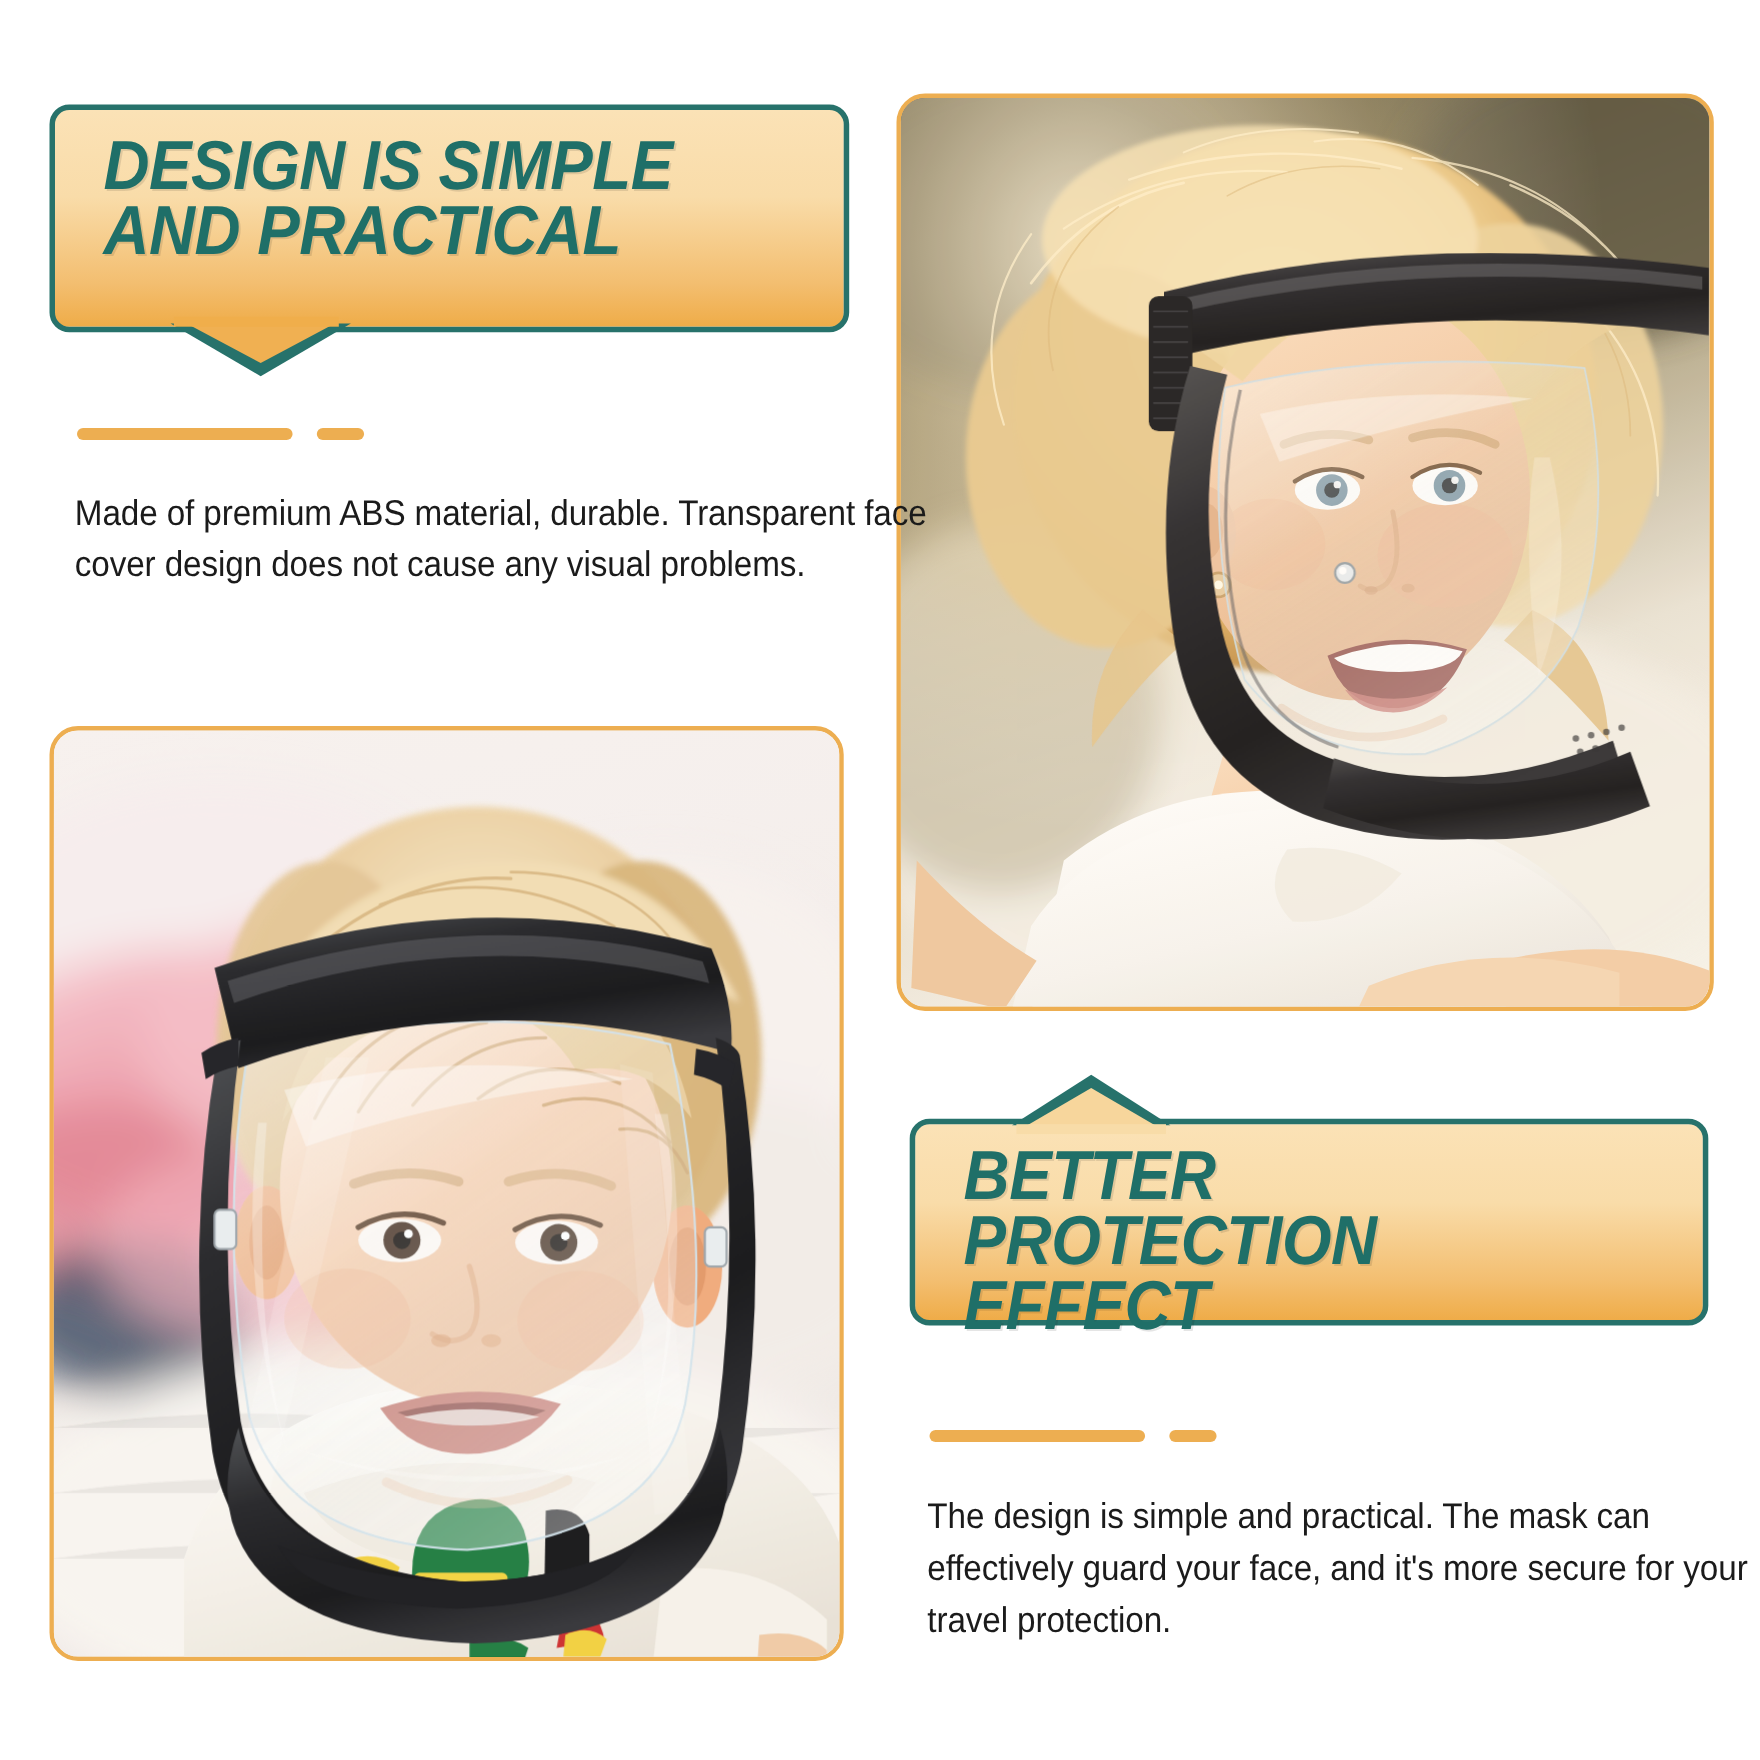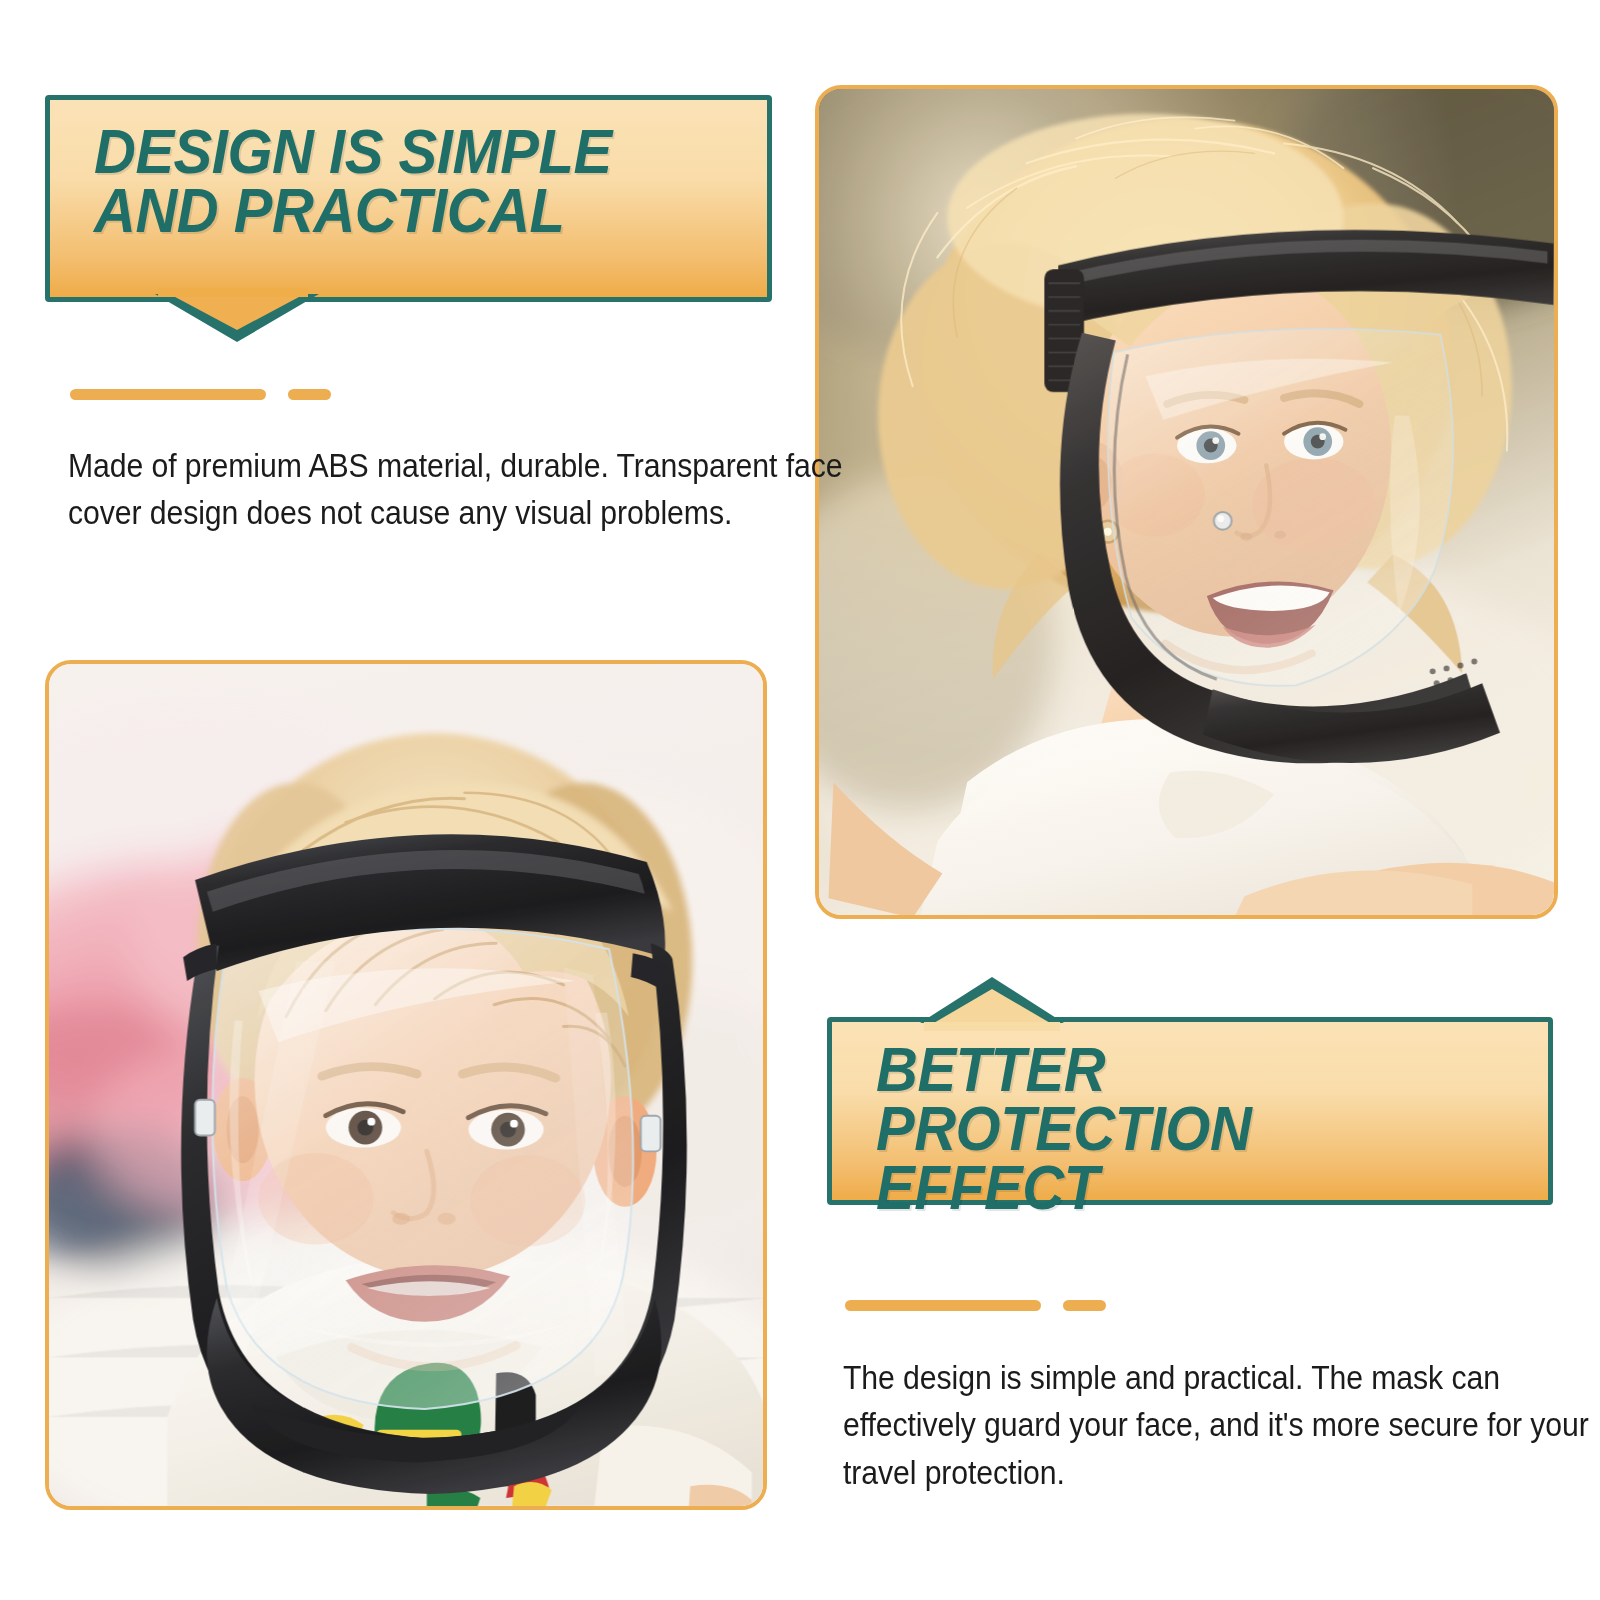--- a/index.html
+++ b/index.html
@@ -15,21 +15,21 @@
     overflow: hidden;
     font-family: "Liberation Sans", sans-serif;
     -webkit-font-smoothing: antialiased;
   }
 
   
   .banner {
     position: absolute;
     box-sizing: border-box;
     border: 5px solid #27726B;
-    border-radius: 4px;
+    border-radius: 18px;
     background: linear-gradient(180deg, #FBE0B3 0%, #F8D9A3 35%, #F4BD६8 75%, #F0AE4B 100%);
     background: linear-gradient(180deg, #FBE2B6 0%, #F9DAA5 38%, #F5C madeira 70%, #F0AE4B 100%);
     background: linear-gradient(180deg, #FBE2B6 0%, #F9DCA9 40%, #F3BE70 80%, #EFAC48 100%);
     overflow: visible;
     z-index: 3;
   }
   .banner-title {
     margin: 0;
     color: #1F6F68;
     font-family: "Liberation Sans", sans-serif;

